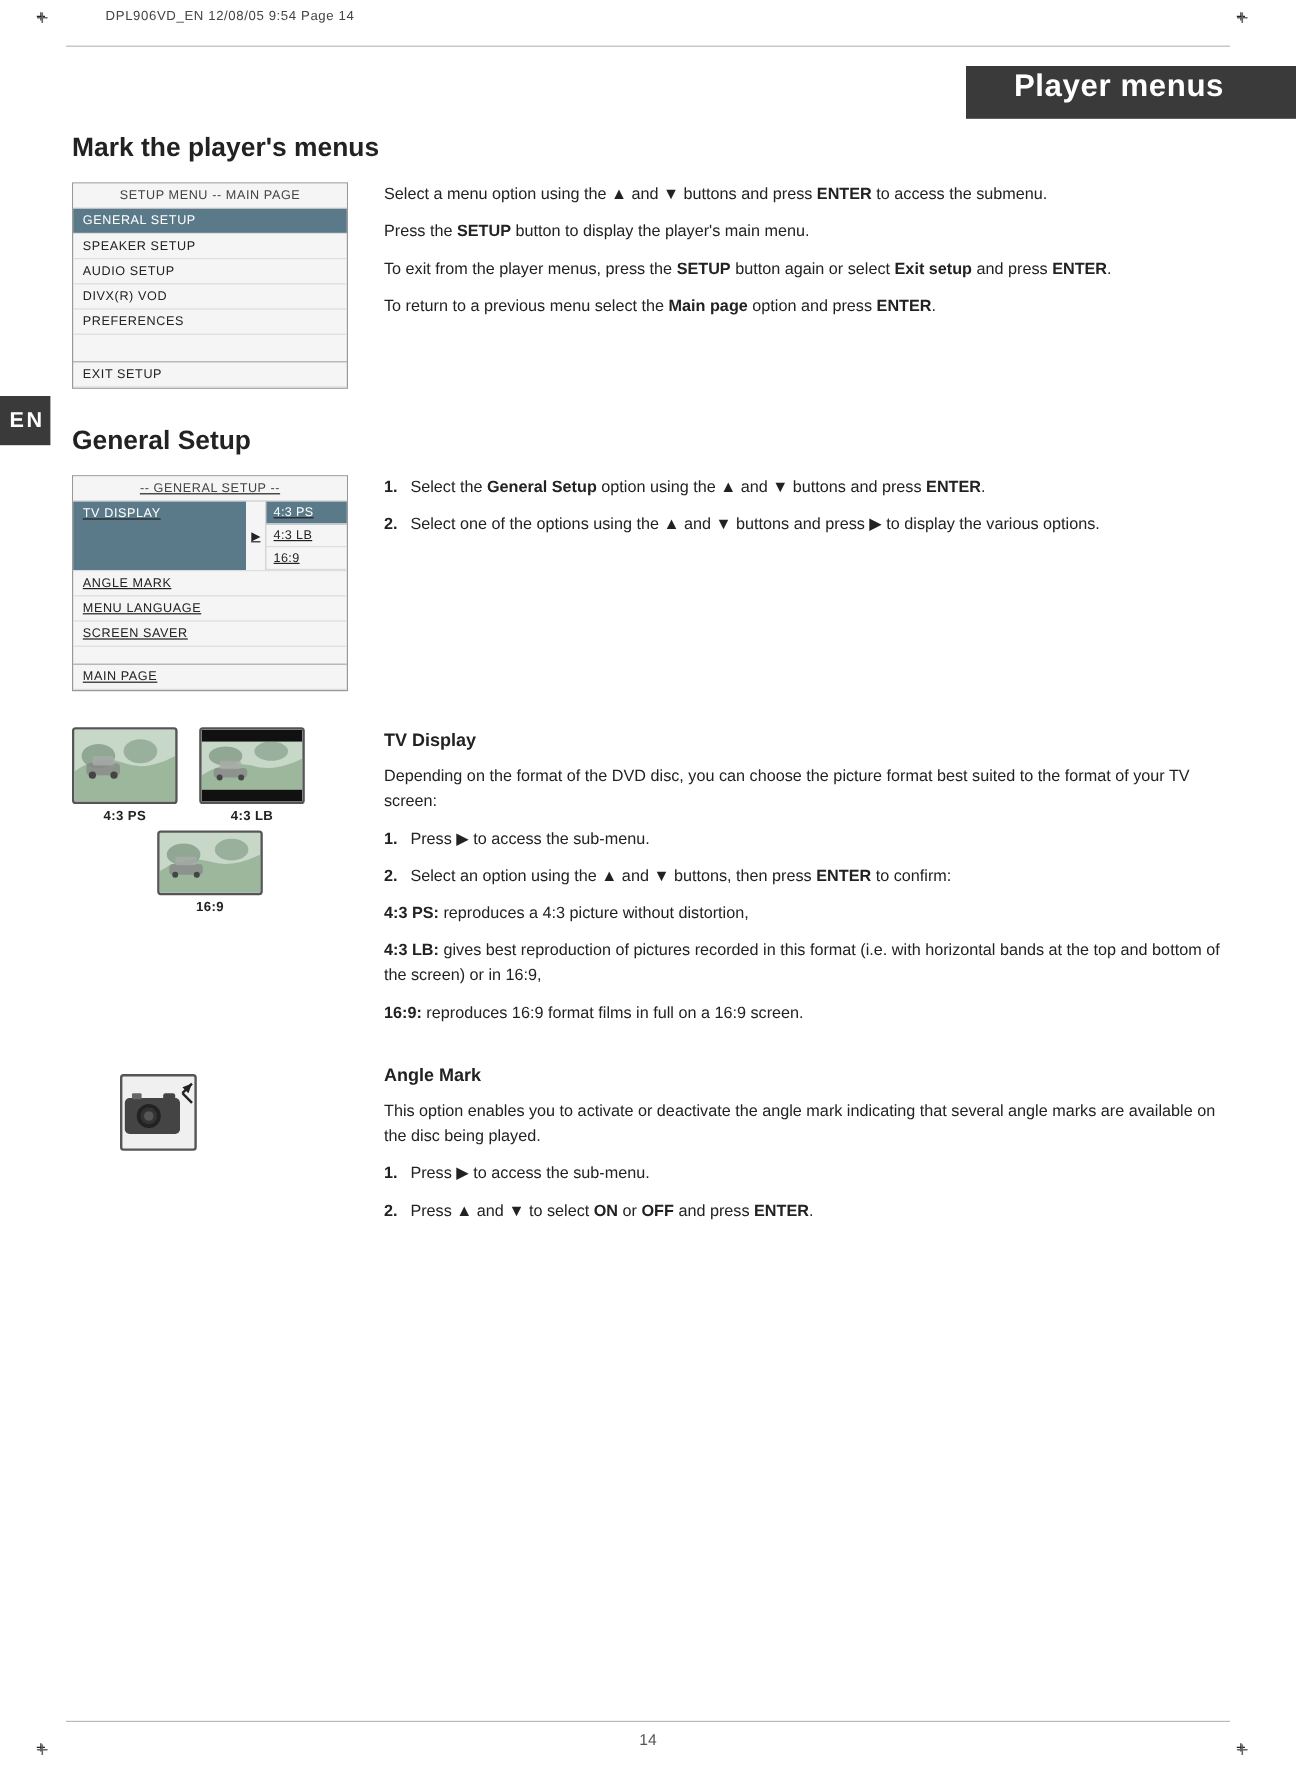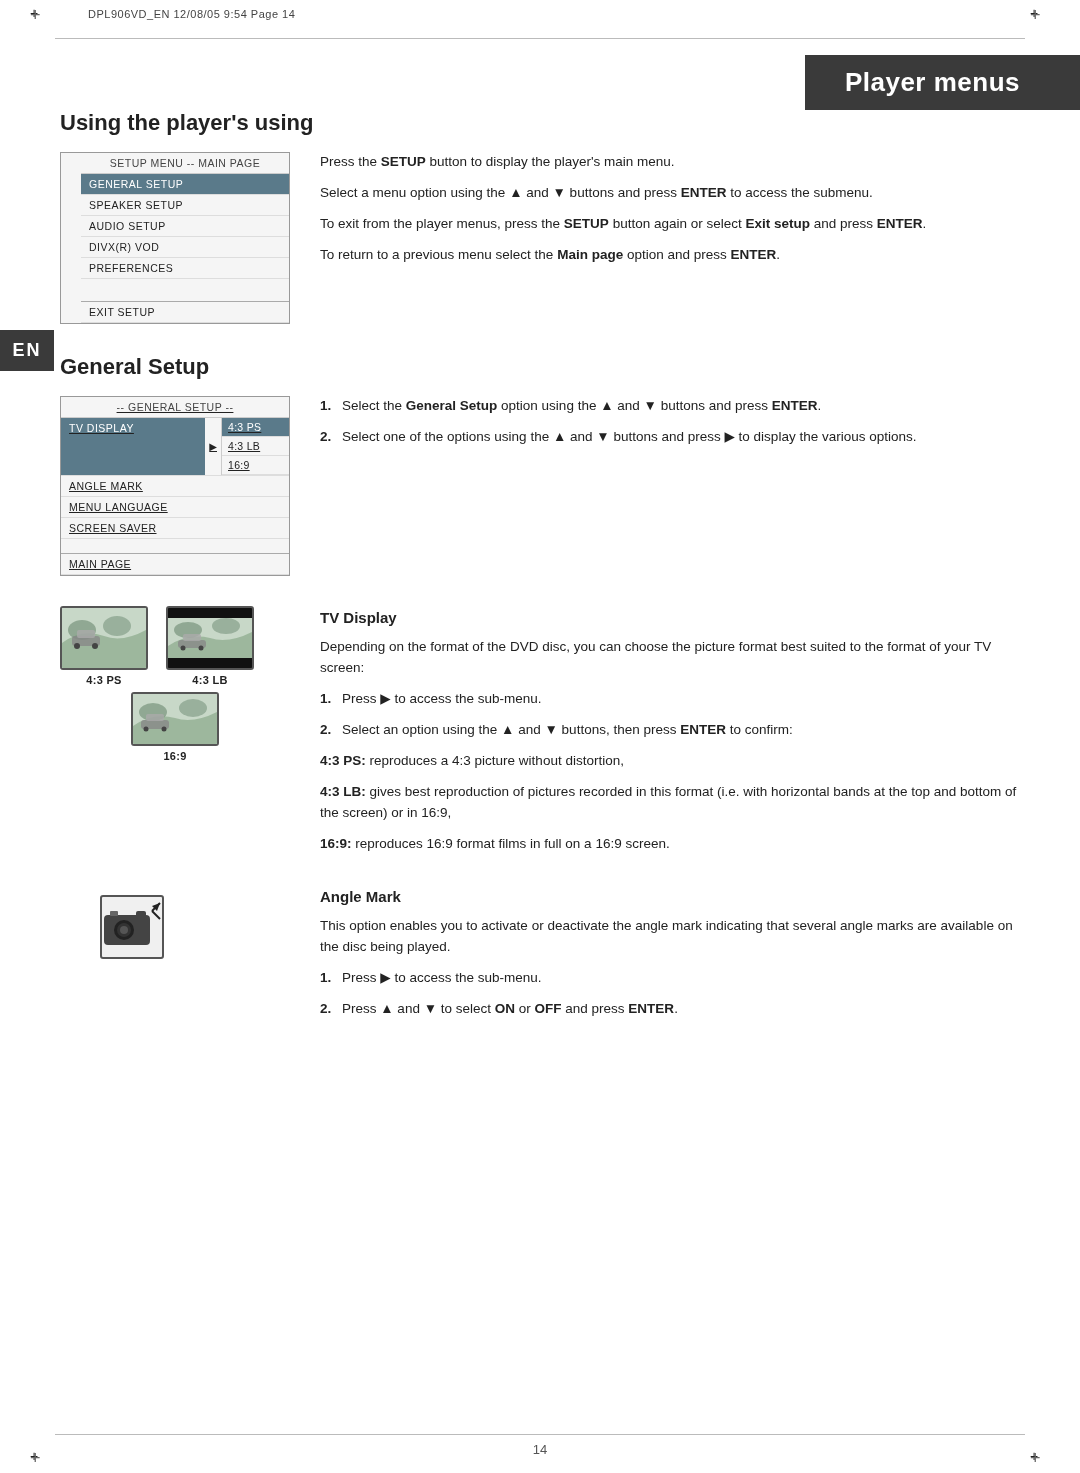--- a/index.html
+++ b/index.html
@@ -67,34 +67,34 @@
       left: 0;
       right: 0;
       display: flex;
       justify-content: flex-end;
     }
     .title-bar-inner {
       background: #3a3a3a;
       color: #fff;
       font-size: 26px;
       font-weight: bold;
-      padding: 12px 60px 12px 40px;
+      padding: 1px 60px 12px 40px;
       letter-spacing: 0.5px;
     }
 
     
     .en-tab {
       position: absolute;
       top: 330px;
       left: 0;
       background: #3a3a3a;
       color: #fff;
       font-size: 18px;
       font-weight: bold;
-      width: 54px;
+      width: 42px;
       padding: 10px 8px;
       text-align: center;
       letter-spacing: 2px;
     }
 
     
     .content {
       position: absolute;
       top: 110px;
       left: 60px;
@@ -124,21 +124,20 @@
       flex: 1;
       font-size: 13.5px;
       line-height: 1.55;
     }
 
     
     .menu-box {
       border: 1px solid #999;
       font-size: 11px;
       background: #f5f5f5;
-      padding-left: 20px;
     }
     .menu-box-title {
       text-align: center;
       padding: 4px;
       font-size: 10.5px;
       letter-spacing: 0.5px;
       border-bottom: 1px solid #ccc;
       color: #444;
       background: #f5f5f5;
     }
@@ -319,40 +318,40 @@
 <div class="bottom-border"></div>
 
 <div class="title-bar">
   <div class="title-bar-inner">Player menus</div>
 </div>
 
 <div class="en-tab">EN</div>
 
 <div class="content">
 
-  <div class="section-title">Using the player's using</div>
+  <div class="section-title">Mark the player's menus</div>
 
   <div class="two-col">
 
     <div class="left-col">
       <div class="menu-box">
         <div class="menu-box-title">SETUP MENU -- MAIN PAGE</div>
         <div class="menu-item highlighted">GENERAL SETUP</div>
         <div class="menu-item">SPEAKER SETUP</div>
         <div class="menu-item">AUDIO SETUP</div>
         <div class="menu-item">DIVX(R) VOD</div>
         <div class="menu-item">PREFERENCES</div>
         <div style="height:14px;"></div>
         <div class="menu-item separator-top">EXIT SETUP</div>
       </div>
     </div>
 
     <div class="right-col">
+      <p>Select a menu option using the ▲ and ▼ buttons and press <strong>ENTER</strong> to access the submenu.</p>
       <p>Press the <strong>SETUP</strong> button to display the player's main menu.</p>
-      <p>Select a menu option using the ▲ and ▼ buttons and press <strong>ENTER</strong> to access the submenu.</p>
       <p>To exit from the player menus, press the <strong>SETUP</strong> button again or select <strong>Exit setup</strong> and press <strong>ENTER</strong>.</p>
       <p>To return to a previous menu select the <strong>Main page</strong> option and press <strong>ENTER</strong>.</p>
     </div>
   </div>
 
   <div class="section-title">General Setup</div>
 
   <div class="two-col">
 
     <div class="left-col">

